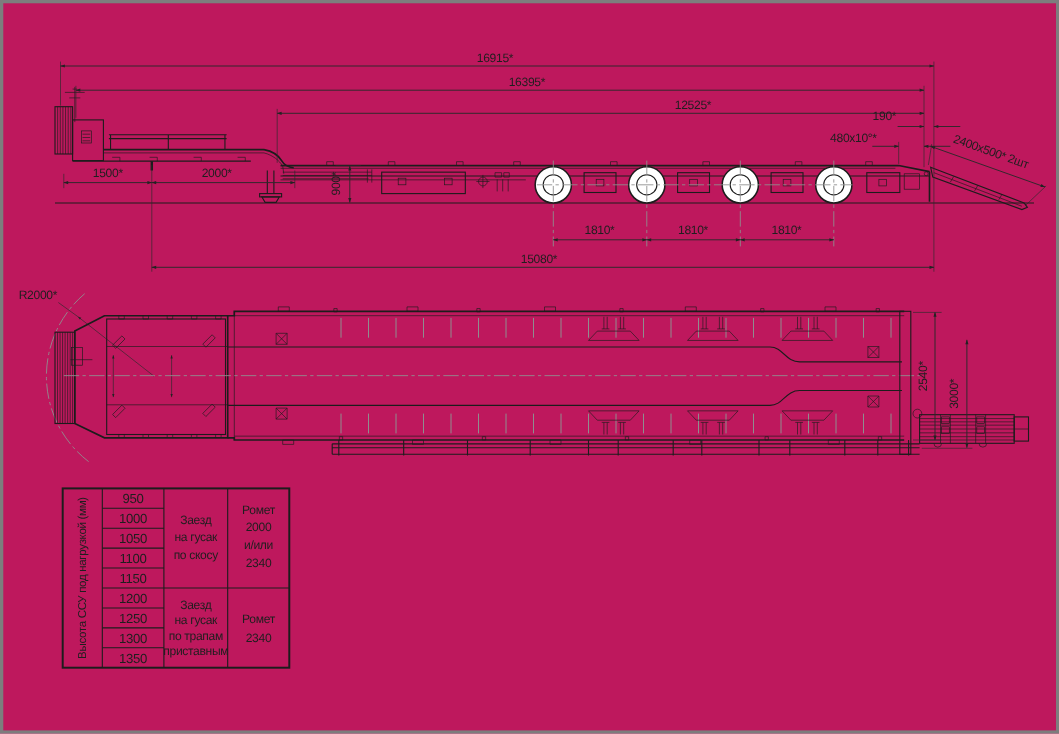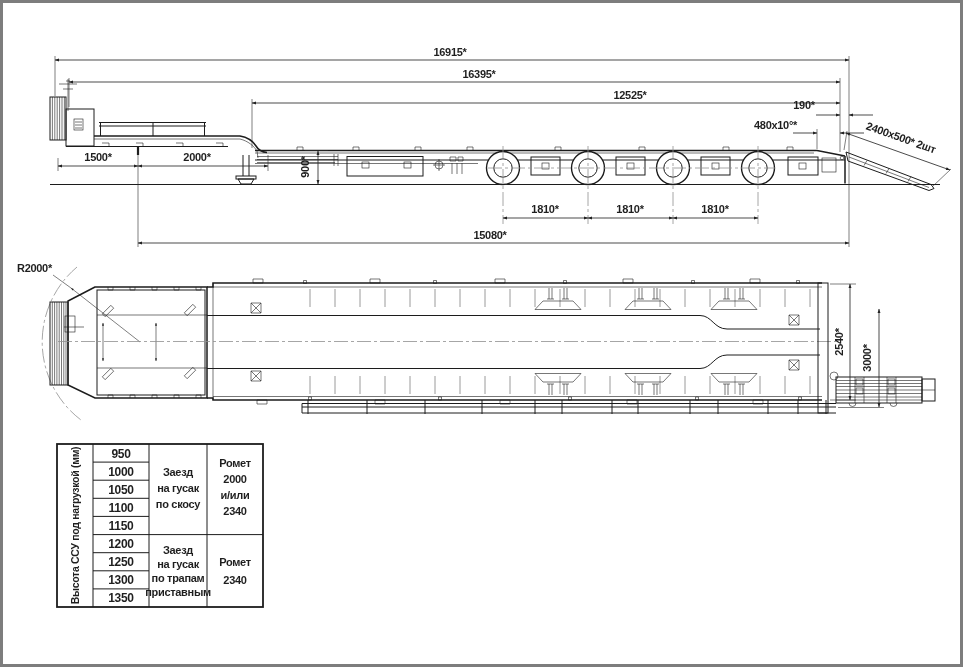--- a/index.html
+++ b/index.html
@@ -1,18 +1,18 @@
 <!DOCTYPE html>
 <html><head>
 <meta charset="utf-8">
 <style>
   html,body{margin:0;padding:0;background:#e8e8e8;}
-  #frame{position:relative;width:963px;height:667px;background:#ffffff;
+  #frame{position:relative;width:963px;height:667px;background:#be185d;
          border:3px solid #7d7d7d;box-sizing:border-box;overflow:hidden;
-         font-family:"Liberation Sans",sans-serif;font-weight:bold;}
+         font-family:"Liberation Sans",sans-serif;}
   svg{position:absolute;left:0;top:0;}
   .ln  {stroke:#1c1c1c;stroke-width:1;fill:none;}
   .lt  {stroke:#1c1c1c;stroke-width:0.6;fill:none;}
   .lb  {stroke:#1c1c1c;stroke-width:1.5;fill:none;}
   .gry {stroke:#8f8f8f;stroke-width:0.9;fill:none;}
   .cl  {stroke:#8f8f8f;stroke-width:0.8;fill:none;stroke-dasharray:14 3 3 3;}
   .dl  {stroke:#2a2a2a;stroke-width:0.85;fill:none;}
   .wl  {stroke:#2a2a2a;stroke-width:0.6;fill:none;}
   .wh  {fill:#ffffff;}
   text{font-family:"Liberation Sans",sans-serif;fill:#1f1f1f;letter-spacing:-0.3px;}

